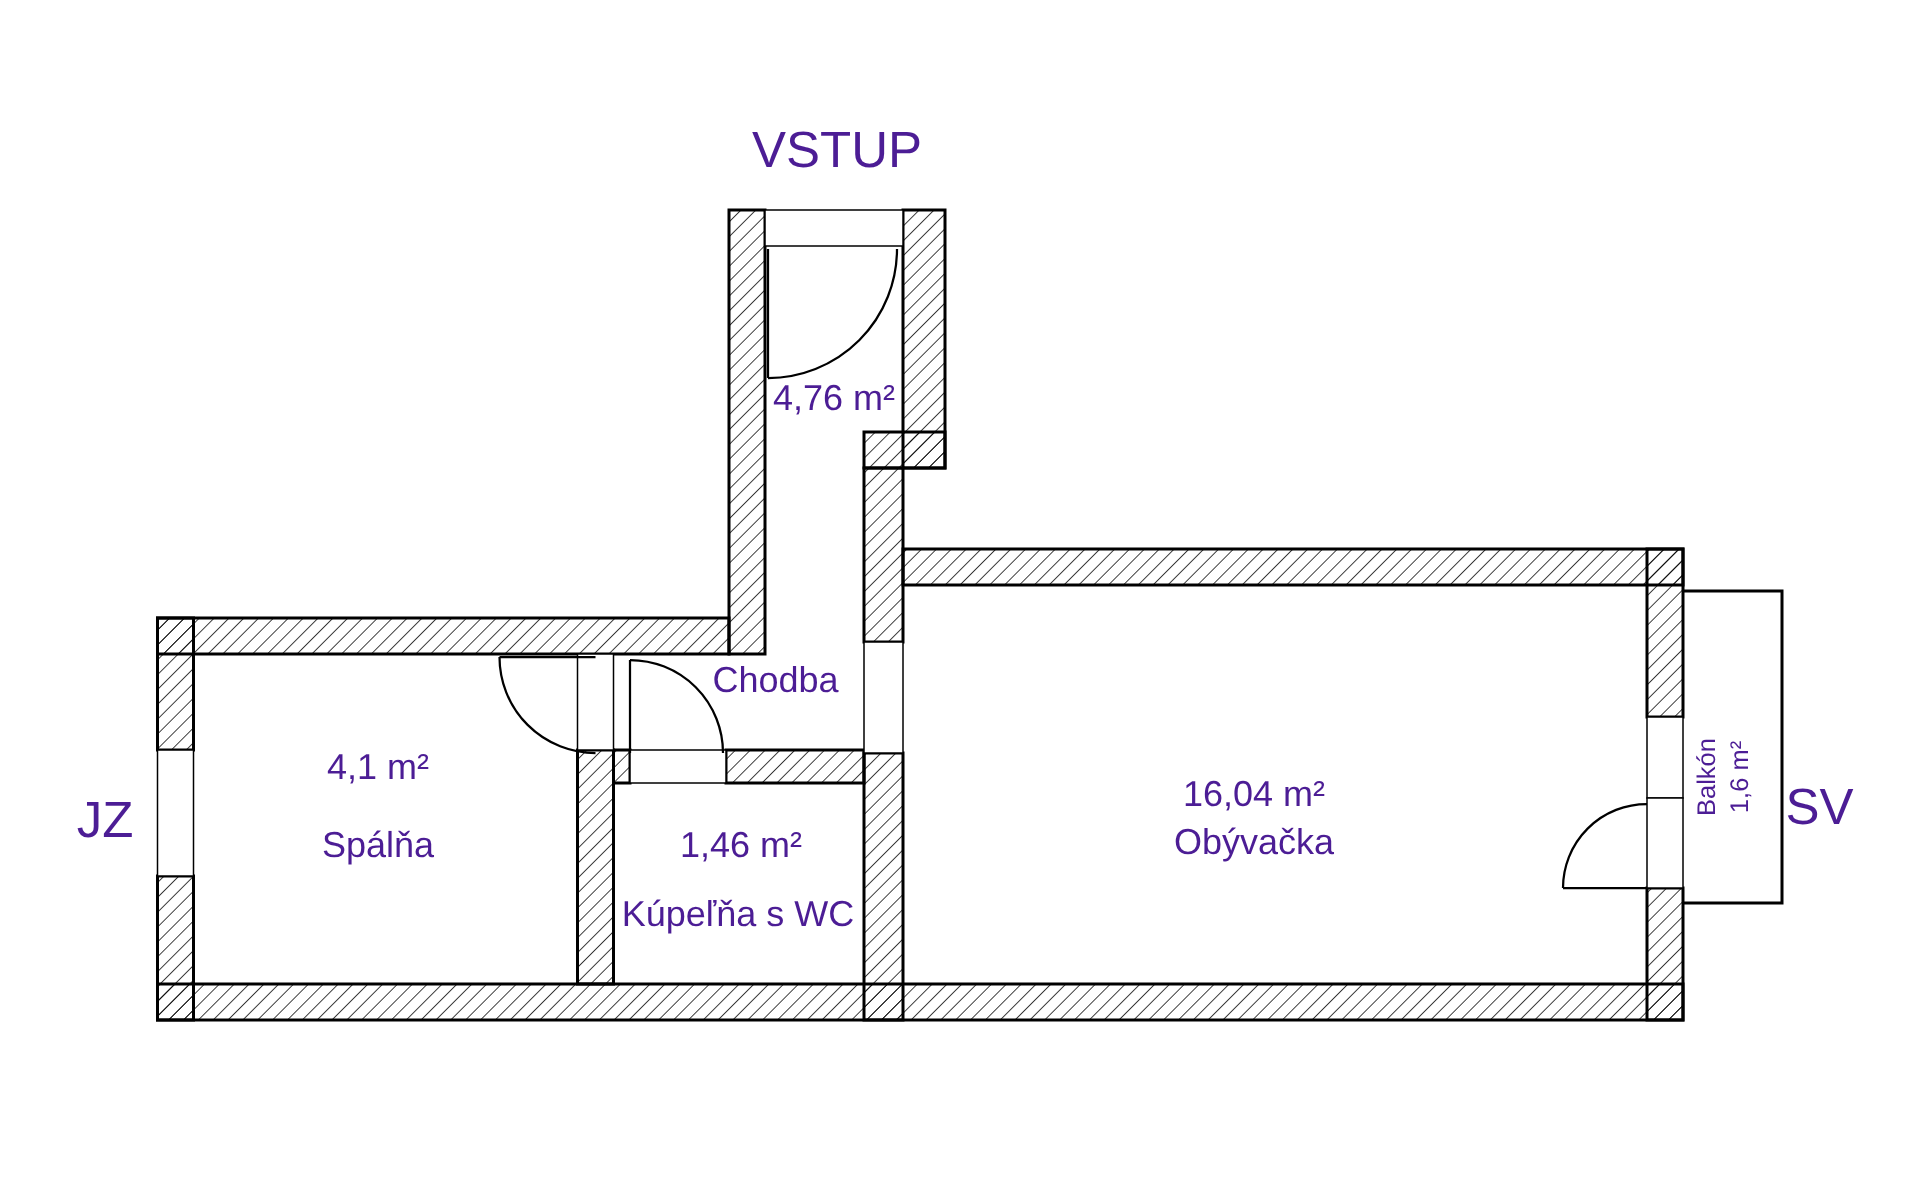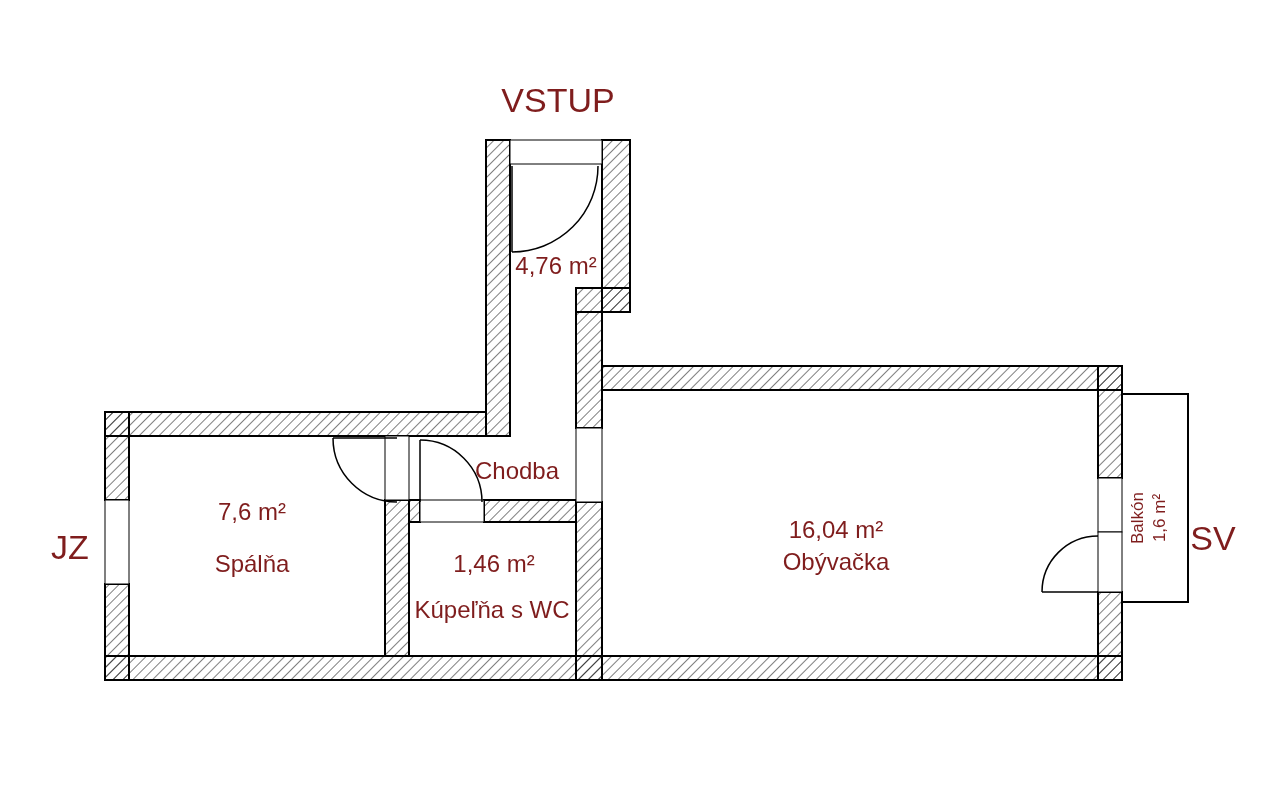--- a/index.html
+++ b/index.html
@@ -2,21 +2,21 @@
 <html><head>
 <meta charset="utf-8">
 <style>
   html, body { margin: 0; padding: 0; background: #ffffff; }
   .canvas {
     position: relative;
     width: 1288px;
     height: 798px;
     background: #ffffff;
     font-family: "Liberation Sans", sans-serif;
-    color: #7f1d1d;
+    color: #4c1d95;
     overflow: hidden;
   }
   .plan-svg { position: absolute; left: 0; top: 0; }
   .label {
     position: absolute;
     text-align: center;
     font-size: 24px;
     line-height: 1.2;
     white-space: nowrap;
   }
@@ -82,22 +82,22 @@
       <line x1="333" y1="438" x2="397" y2="438"></line>
       <path d="M 420 440 A 62 62 0 0 1 482 502"></path>
       <line x1="420" y1="440" x2="420" y2="502"></line>
       <path d="M 1042 592 A 56 56 0 0 1 1098 536"></path>
       <line x1="1042" y1="592" x2="1098" y2="592"></line>
     </g>
   </svg>
 
   <div class="label big" style="left:458px; top:80px;  width:200px;">VSTUP</div>
   <div class="label" style="left:496px; top:252px; width:120px;">4,76 m²</div>
-  <div class="label" style="left:457px; top:457px; width:120px;text-align:center;">Chodba</div>
-  <div class="label" style="left:192px; top:498px; width:120px;">7,6 m²</div>
+  <div class="label" style="left:457px; top:440px; width:120px;text-align:center;">Chodba</div>
+  <div class="label" style="left:192px; top:498px; width:120px;">4,1 m²</div>
   <div class="label" style="left:192px; top:550px; width:120px;">Spálňa</div>
   <div class="label" style="left:434px; top:550px; width:120px;">1,46 m²</div>
   <div class="label" style="left:412px; top:596px; width:160px;">Kúpeľňa s WC</div>
   <div class="label" style="left:776px; top:516px; width:120px;">16,04 m²</div>
   <div class="label" style="left:776px; top:548px; width:120px;">Obývačka</div>
   <div class="label big" style="left:35px;  top:527px; width:70px;">JZ</div>
   <div class="label big" style="left:1178px;top:518px; width:70px;">SV</div>
 
   <div class="balcony-label">
     <div>Balkón</div>

